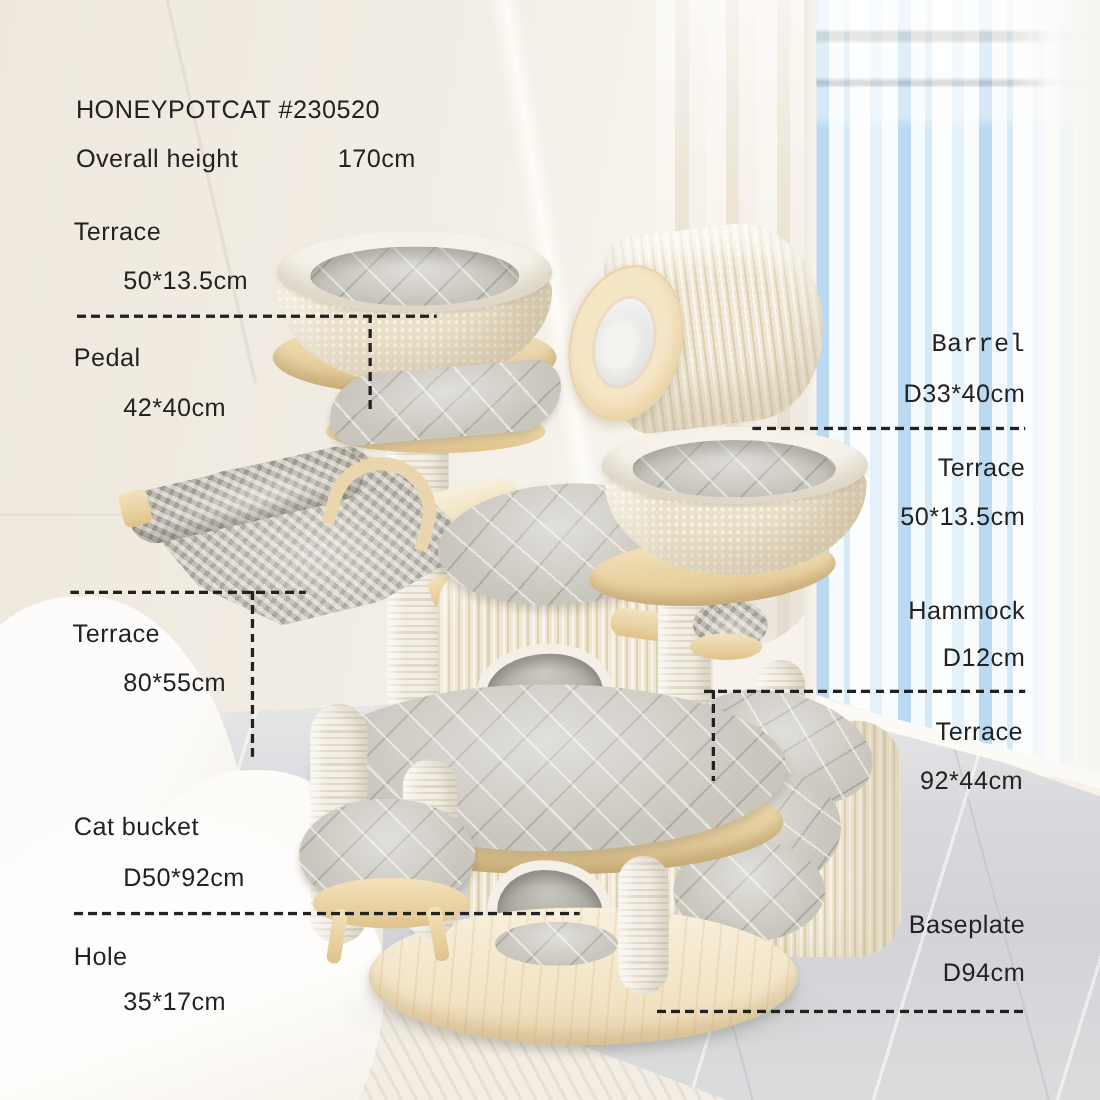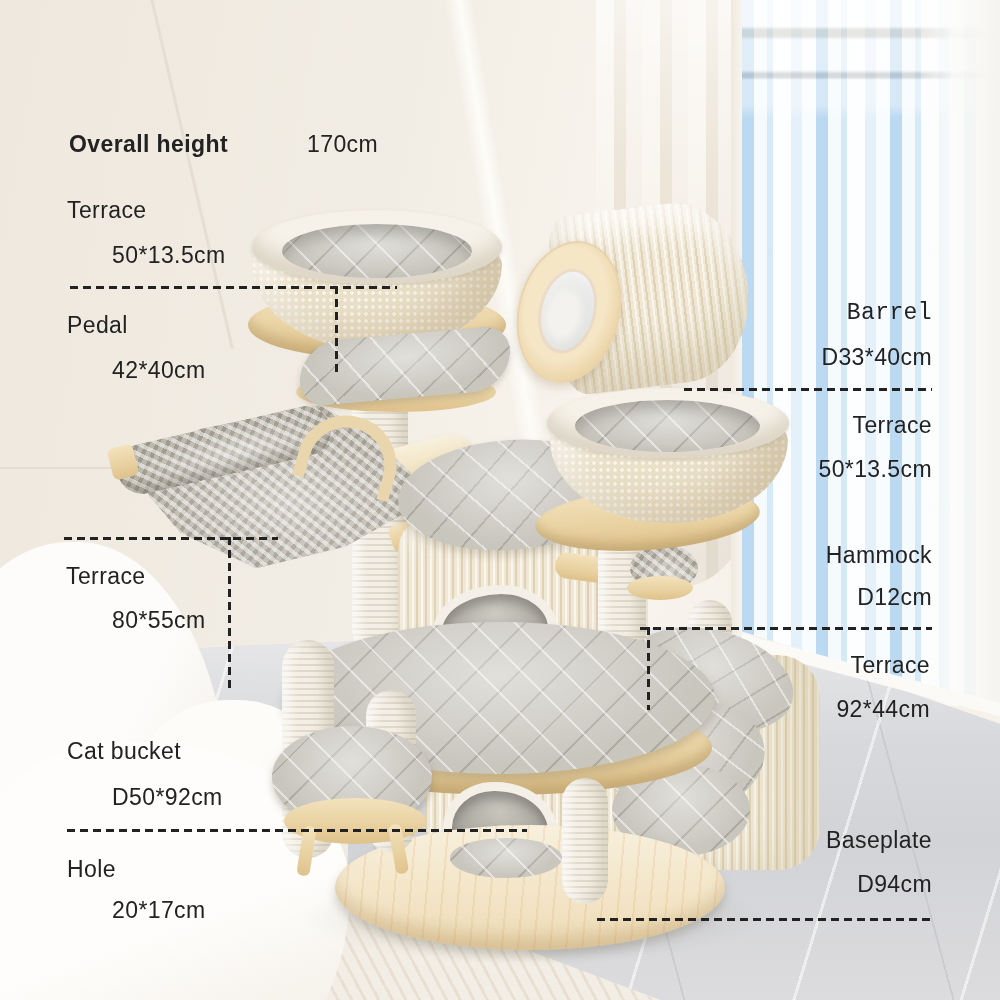--- a/index.html
+++ b/index.html
@@ -177,42 +177,43 @@
   <div class="a post" style="left:366px;top:690px;width:50px;height:162px;"></div>
   <div class="a post" style="left:562px;top:778px;width:46px;height:126px;"></div>
   <div class="a quilt" style="left:450px;top:838px;width:112px;height:40px;border-radius:50%;"></div>
 
   <div class="a quilt" style="left:272px;top:726px;width:160px;height:102px;border-radius:50%;
        box-shadow:0 5px 7px rgba(110,100,80,.3);"></div>
   <div class="a wood" style="left:284px;top:798px;width:142px;height:46px;border-radius:50%;"></div>
   <div class="a wood" style="left:300px;top:826px;width:13px;height:50px;border-radius:6px;transform:rotate(9deg);"></div>
   <div class="a wood" style="left:392px;top:824px;width:13px;height:50px;border-radius:6px;transform:rotate(-10deg);"></div>
 
-  <div class="lbl" style="left:69px;top:131px;font-weight:bold;">Overall height</div>
+  <div class="lbl" style="left:69px;top:86px;">HONEYPOTCAT #230520</div>
+  <div class="lbl" style="left:69px;top:131px;">Overall height</div>
   <div class="lbl" style="left:307px;top:131px;">170cm</div>
 
   <div class="lbl" style="left:67px;top:197px;">Terrace</div>
   <div class="lbl" style="left:112px;top:242px;">50*13.5cm</div>
   <div class="dh" style="left:70px;top:286px;width:327px;"></div>
   <div class="dv" style="left:335px;top:286px;height:88px;"></div>
 
   <div class="lbl" style="left:67px;top:312px;">Pedal</div>
   <div class="lbl" style="left:112px;top:357px;">42*40cm</div>
 
   <div class="lbl" style="left:66px;top:563px;">Terrace</div>
   <div class="lbl" style="left:112px;top:607px;">80*55cm</div>
   <div class="dh" style="left:64px;top:537px;width:214px;"></div>
   <div class="dv" style="left:228px;top:537px;height:151px;"></div>
 
   <div class="lbl" style="left:67px;top:738px;">Cat bucket</div>
   <div class="lbl" style="left:112px;top:784px;">D50*92cm</div>
   <div class="dh" style="left:67px;top:829px;width:460px;"></div>
 
   <div class="lbl" style="left:67px;top:856px;">Hole</div>
-  <div class="lbl" style="left:112px;top:897px;">20*17cm</div>
+  <div class="lbl" style="left:112px;top:897px;">35*17cm</div>
 
   <div class="lbl rt" style="right:68px;top:300px;font-family:Liberation Mono, monospace;">Barrel</div>
   <div class="lbl rt" style="right:68px;top:344px;">D33*40cm</div>
   <div class="dh" style="left:684px;top:388px;width:248px;"></div>
 
   <div class="lbl rt" style="right:68px;top:412px;">Terrace</div>
   <div class="lbl rt" style="right:68px;top:456px;">50*13.5cm</div>
 
   <div class="lbl rt" style="right:68px;top:542px;">Hammock</div>
   <div class="lbl rt" style="right:68px;top:584px;">D12cm</div>

